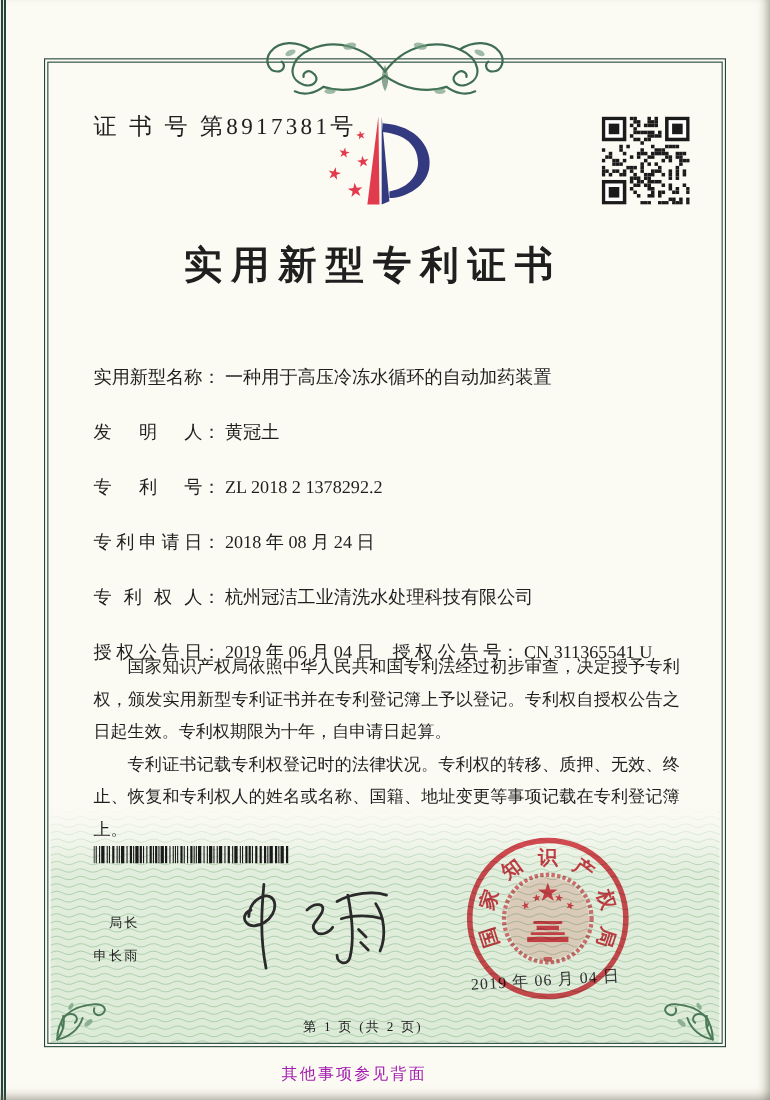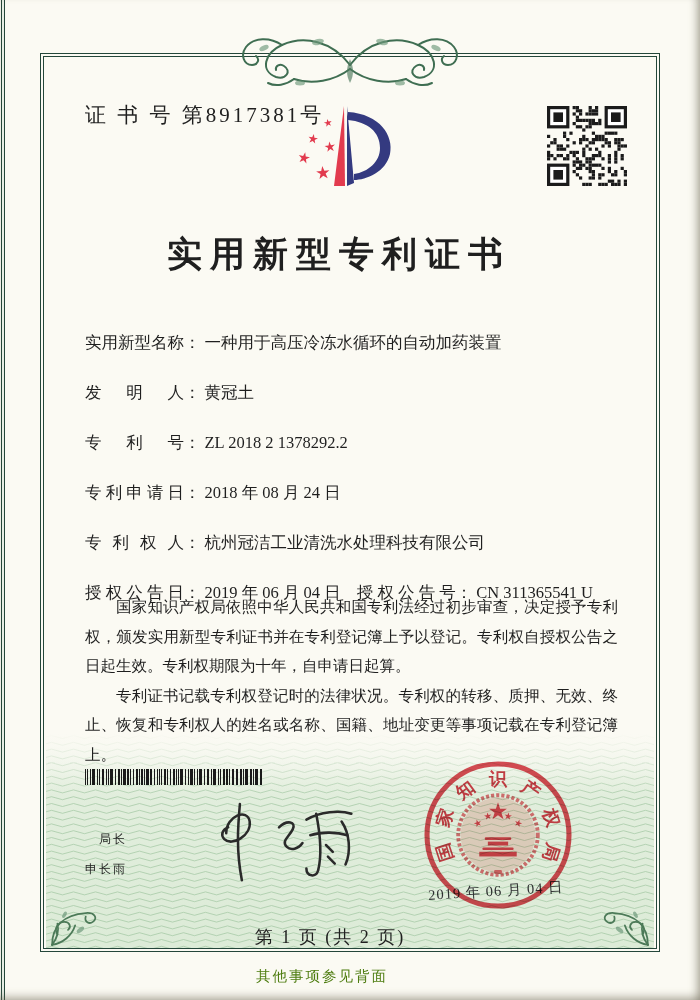--- a/index.html
+++ b/index.html
@@ -20,40 +20,40 @@
   .frame .inner{position:absolute;inset:2.4px;border:1.1px solid var(--frame-green,#24463a);}
   
   .band{position:absolute;left:46px;top:733px;width:608px;height:215px;z-index:1;
     background:linear-gradient(#f4f8f1,#e2eedd 22%,var(--band-green,#dcebd7));}
   .band svg{position:absolute;inset:0;}
   .band .fade{position:absolute;left:0;top:0;width:100%;height:62px;
     background:linear-gradient(#fbfaf3,rgba(251,250,243,0));}
   .cert-no{position:absolute;left:85px;top:101px;font-size:21px;letter-spacing:3px;z-index:5;}
   .logo{position:absolute;left:296px;top:100px;width:104px;height:92px;z-index:5;}
   .qr{position:absolute;left:547px;top:106px;width:80px;height:80px;z-index:5;}
-  .title{position:absolute;left:0;right:22px;top:214px;margin:17px;text-align:center;
+  .title{position:absolute;left:0;right:22px;top:214px;margin:4px;text-align:center;
     font-size:35px;font-weight:700;letter-spacing:8px;z-index:5;}
   .fields{position:absolute;left:85px;top:304px;width:540px;font-size:16.5px;z-index:5;}
   .frow{margin-bottom:26.5px;white-space:nowrap;margin-top:28px;}
   .flabel{display:inline-block;width:6em;text-align:justify;text-align-last:justify;}
   .fcolon{display:inline-block;margin-right:4px;}
   .grant-pair{display:inline-block;}
   .grant-pair + .grant-pair{margin-left:12px;}
   .body-text{position:absolute;left:85px;top:592px;width:533px;z-index:5;
     font-size:15.5px;line-height:29.5px;text-align:justify;}
   .body-text p{margin:0;text-indent:2em;}
   .barcode{position:absolute;left:85px;top:769px;width:180px;height:16px;z-index:5;}
   .director{position:absolute;left:85px;top:824px;font-size:12px;line-height:30px;z-index:5;letter-spacing:2px;text-align:right;}
   .signature{position:absolute;left:195px;top:800px;width:170px;height:88px;z-index:6;}
   .seal{position:absolute;left:420px;top:757px;width:156px;height:156px;z-index:8;
     mix-blend-mode:multiply;opacity:.93;}
   .seal-date{position:absolute;left:428px;top:881px;width:160px;z-index:9;
     font-size:14.5px;letter-spacing:1px;color:#35343a;transform:rotate(-3.5deg);mix-blend-mode:multiply;}
-  .page-info{position:absolute;left:0;right:40px;top:925px;text-align:center;font-size:18px;z-index:7;letter-spacing:2px;}
-  .back-note{position:absolute;left:0;right:56px;top:967px;text-align:center;font-size:14.5px;z-index:7;letter-spacing:2px;color:#4d7c0f;}
+  .page-info{position:absolute;left:0;right:40px;top:925px;text-align:center;font-size:12px;z-index:7;letter-spacing:2px;}
+  .back-note{position:absolute;left:0;right:56px;top:967px;text-align:center;font-size:14.5px;z-index:7;letter-spacing:2px;color:#a21caf;}
   .top-ornament{position:absolute;left:220px;top:25px;width:260px;height:64px;z-index:7;}
   .corner-flourish{position:absolute;width:64px;height:62px;z-index:7;}
   .corner-bl{left:44px;top:890px;}
   .corner-br{left:592px;top:890px;transform:scaleX(-1);}
 </style>
 </head>
 <body>
 
 <div class="page">
 

